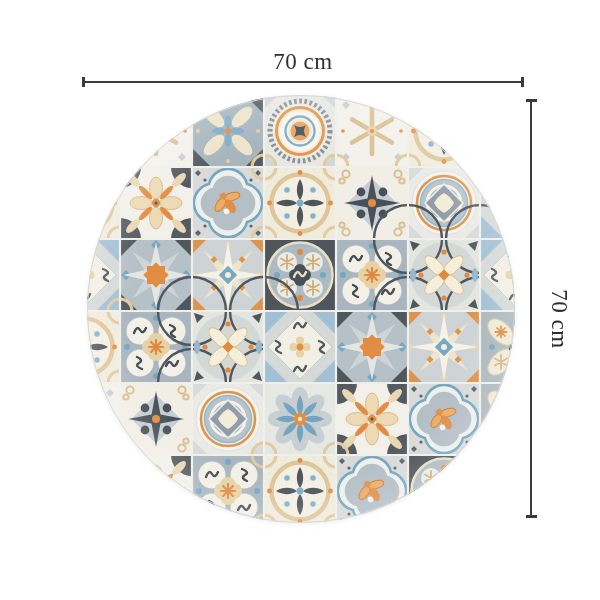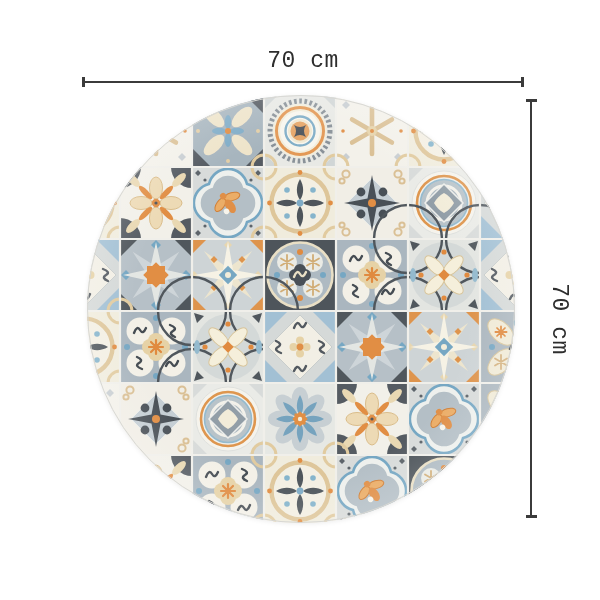--- a/index.html
+++ b/index.html
@@ -1,18 +1,18 @@
 <!DOCTYPE html>
 <html><head>
 <meta charset="utf-8">
 <style>
   html,body{margin:0;padding:0;background:#ffffff;}
   .canvas{
     position:relative;width:600px;height:600px;background:#ffffff;overflow:hidden;
-    font-family:Liberation Mono, monospace;
+    font-family:Liberation Serif, serif;
   }
   .mat-svg{position:absolute;left:0;top:0;filter:drop-shadow(0 1px 2px rgba(0,0,0,0.07));}
   
   .dim-label-top{
     position:absolute;left:83px;top:49px;width:440px;text-align:center;
     font-size:23px;line-height:1.1;color:#2e2e2e;letter-spacing:0.5px;
   }
   .dim-line-h{position:absolute;left:83px;top:81px;width:440px;height:2px;background:#3b3b3b;}
   .tick-v{position:absolute;width:3px;height:10px;background:#3b3b3b;top:-4px;}
   .tick-v.left{left:-1px;}

